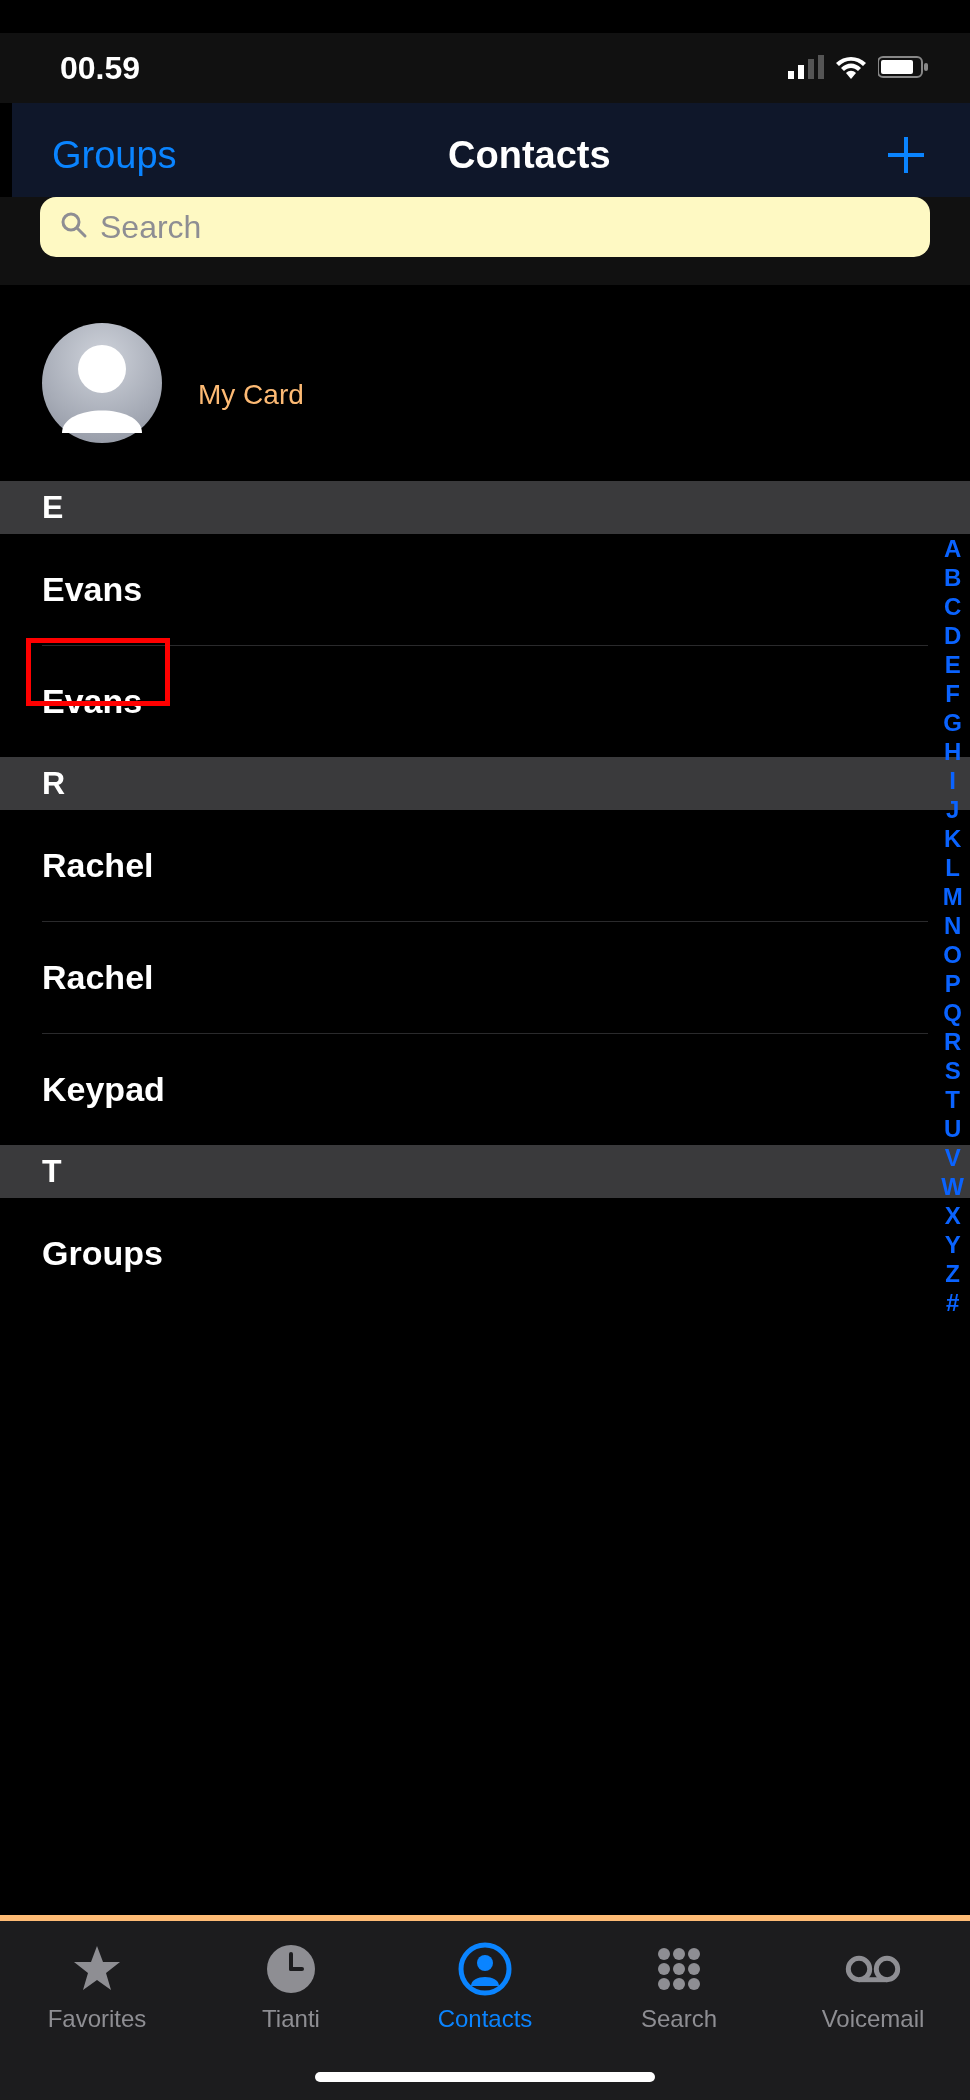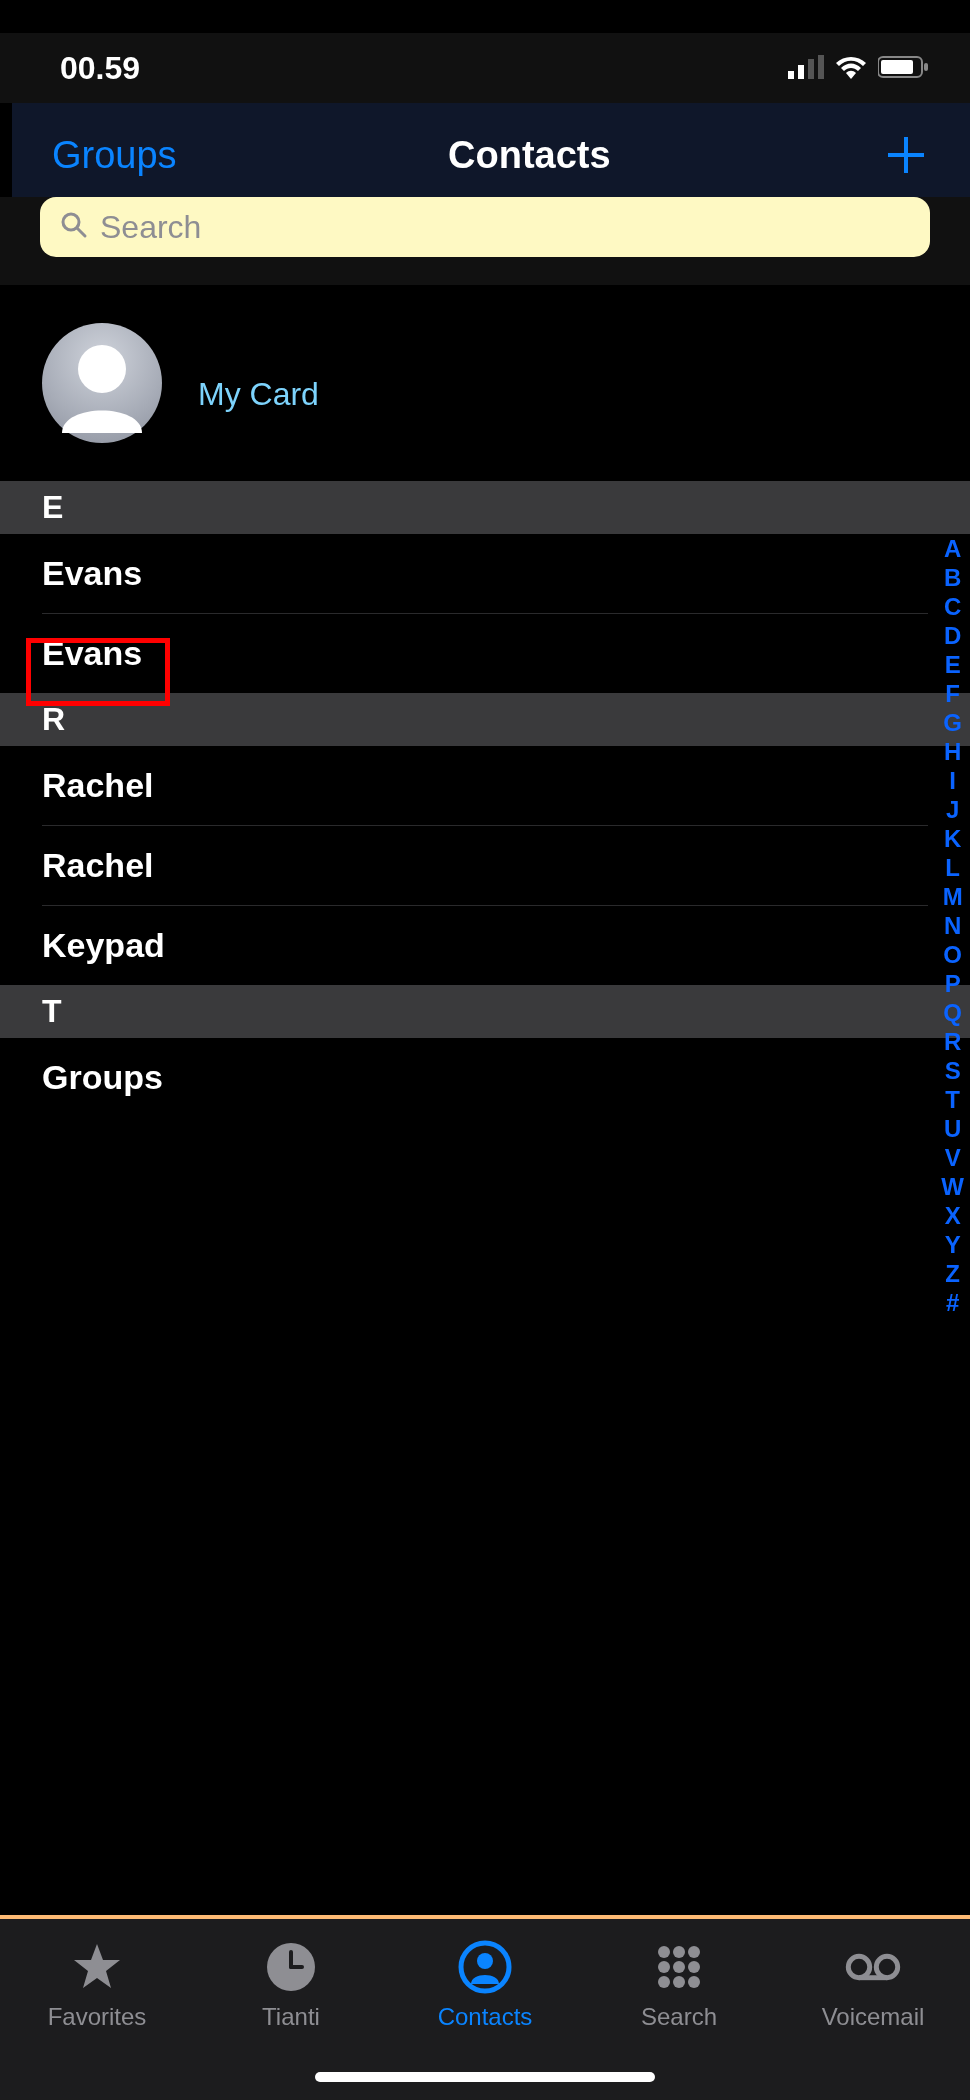--- a/index.html
+++ b/index.html
@@ -86,32 +86,32 @@
     .avatar {
       width: 120px;
       height: 120px;
       border-radius: 50%;
       background: radial-gradient(circle at 50% 30%, #cfd3db 0%, #a7acb7 60%, #8b909c 100%);
       display: flex;
       align-items: center;
       justify-content: center;
       position:relative;
     }
-    .my-card-label { color: #7dd3fc; font-size: 32px; margin-top: 23px; }
+    .my-card-label { color: #fdba74; font-size: 28px; margin-top: 23px; }
 
     
     .section-header {
       background: #3a3a3c;
       color: #fff;
       font-weight: 600;
       font-size: 32px;
       padding: 8px 42px;
     }
     .contact-row {
-      padding: 20px 0;
+      padding: 36px 0;
       margin: 0 42px;
       border-bottom: 1px solid #2a2a2c;
       font-size: 34px;
       font-weight: 600;
     }
     .contact-row.last { border-bottom: none; }
     .section-block{background:#000;}
 
     .highlight-box{
       position:absolute;
@@ -139,21 +139,21 @@
       position: absolute;
       bottom: 0;
       left: 0;
       right: 0;
       height: 185px;
       background: #1c1c1e;
       display: flex;
       justify-content: space-around;
       align-items: flex-start;
       padding-top: 20px;
-      border-top: 4px solid #fdba74;
+      border-top: 6px solid #fdba74;
     }
     .tab-item {
       display: flex;
       flex-direction: column;
       align-items: center;
       gap: 8px;
       color: #8e8e93;
       font-size: 24px;
       width:20%;
     }

